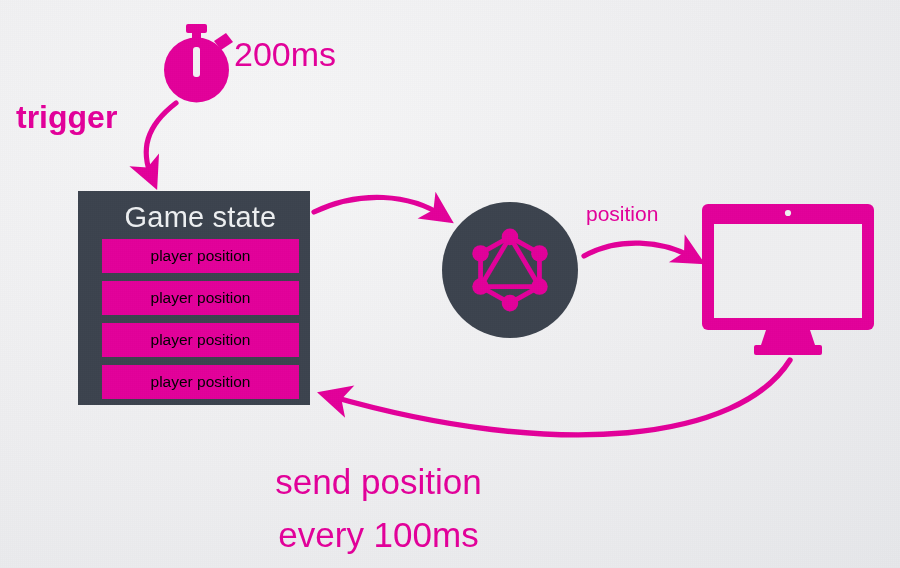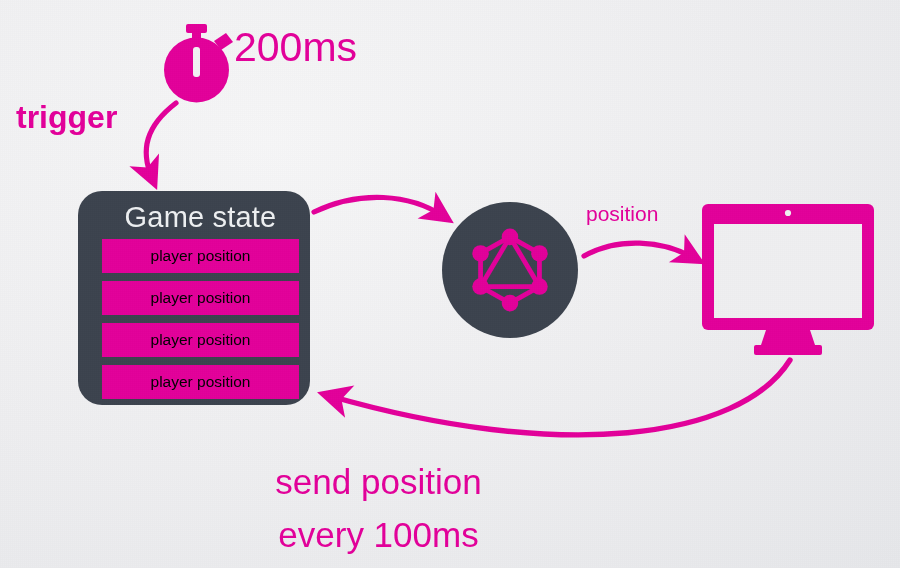--- a/index.html
+++ b/index.html
@@ -36,21 +36,20 @@
   
   #game-state-panel {
     position: absolute;
     left: 78px;
     top: 191px;
     width: 232px;
     height: 214px;
     background: #3c434e;
     box-sizing: border-box;
     padding: 6px 11px 8px 24px;
-    border-radius: 24px;
   }
   #game-state-title {
     color: #eef0f2;
     font-size: 29px;
     font-weight: 300;
     letter-spacing: .2px;
     text-align: center;
     line-height: 40px;
     height: 42px;
     white-space: nowrap;
@@ -87,21 +86,21 @@
   }
 
   
   .label {
     position: absolute;
     color: #e3009a;
     font-weight: 300;
     white-space: pre;
     line-height: 1.12;
   }
-  #label-200ms   { left: 234px; top: 25px;  font-size: 41px; }
+  #label-200ms   { left: 234px; top: 35px;  font-size: 34px; }
   #label-trigger { left: 16px;  top: 100px; font-size: 32px; font-weight: bold; }
   #label-publish { left: 326px; top: 160px; font-size: 32px; }
   #label-gamestate { left: 586px; top: 202px; font-size: 21px; }
   #label-send-position {
     left: 0; top: 462px; width: 757px;
     text-align: center; font-size: 35px;
   }
   #label-send-position .line2 { display: block; margin-top: 14px; }
 
   

